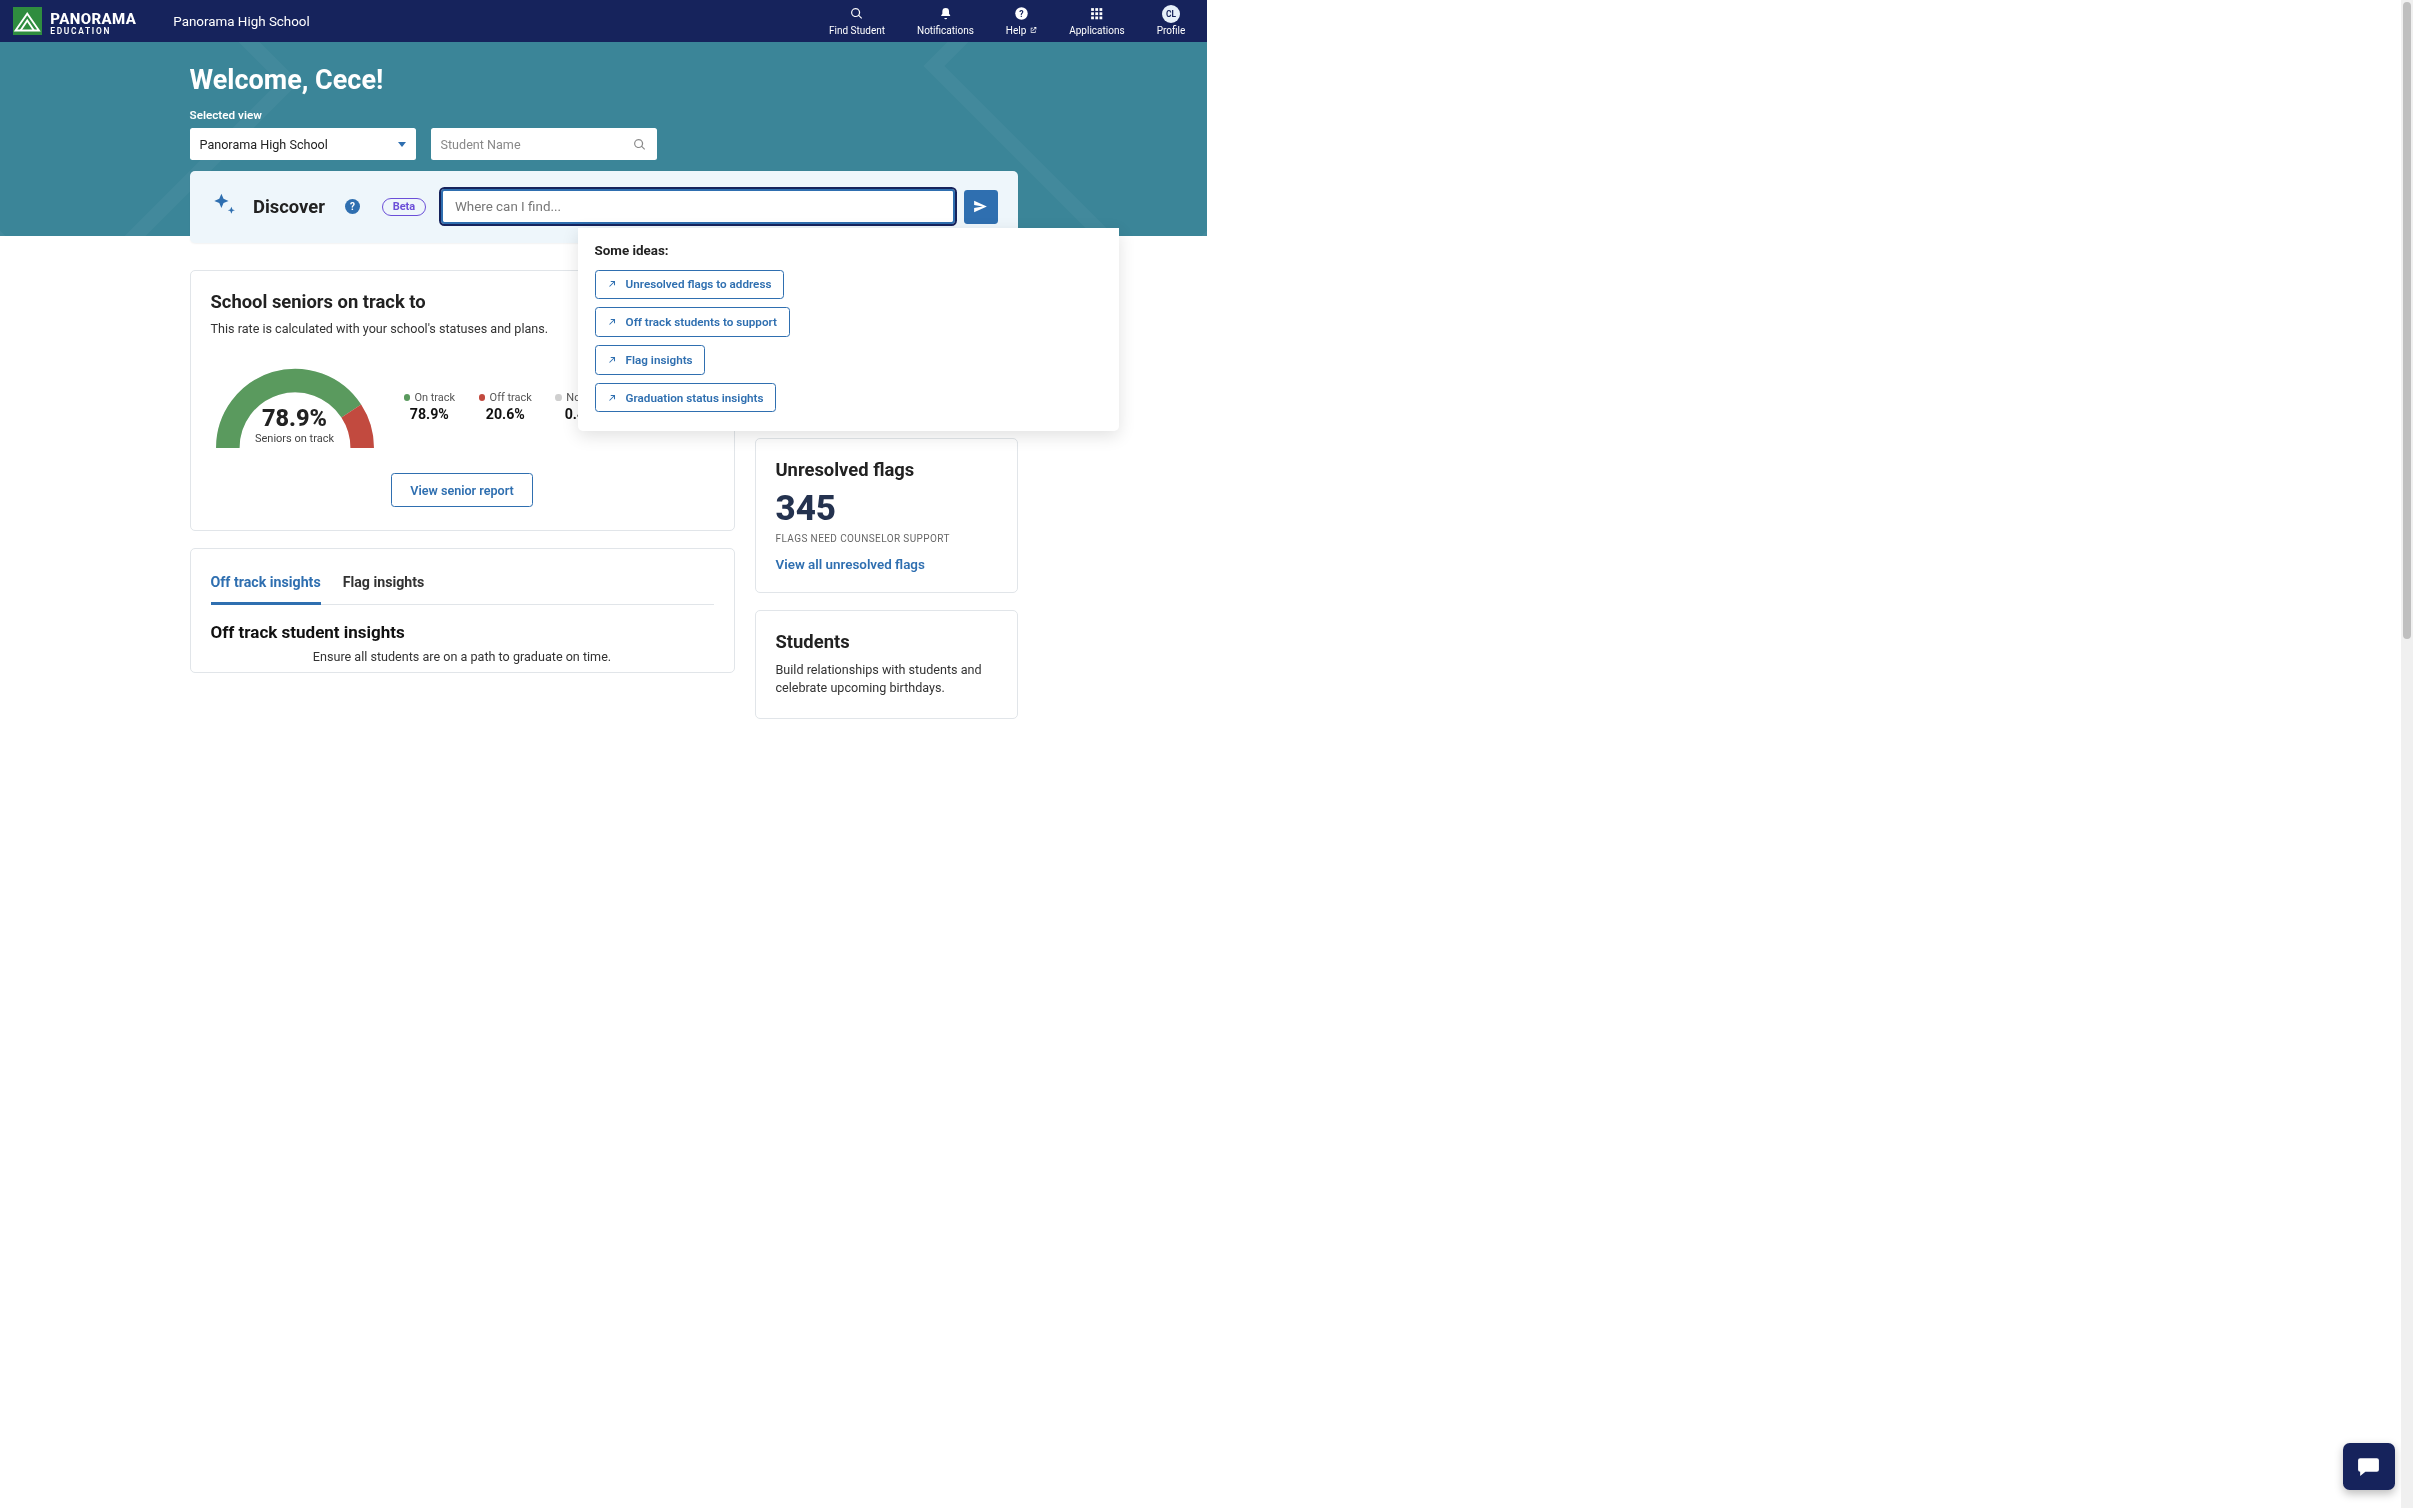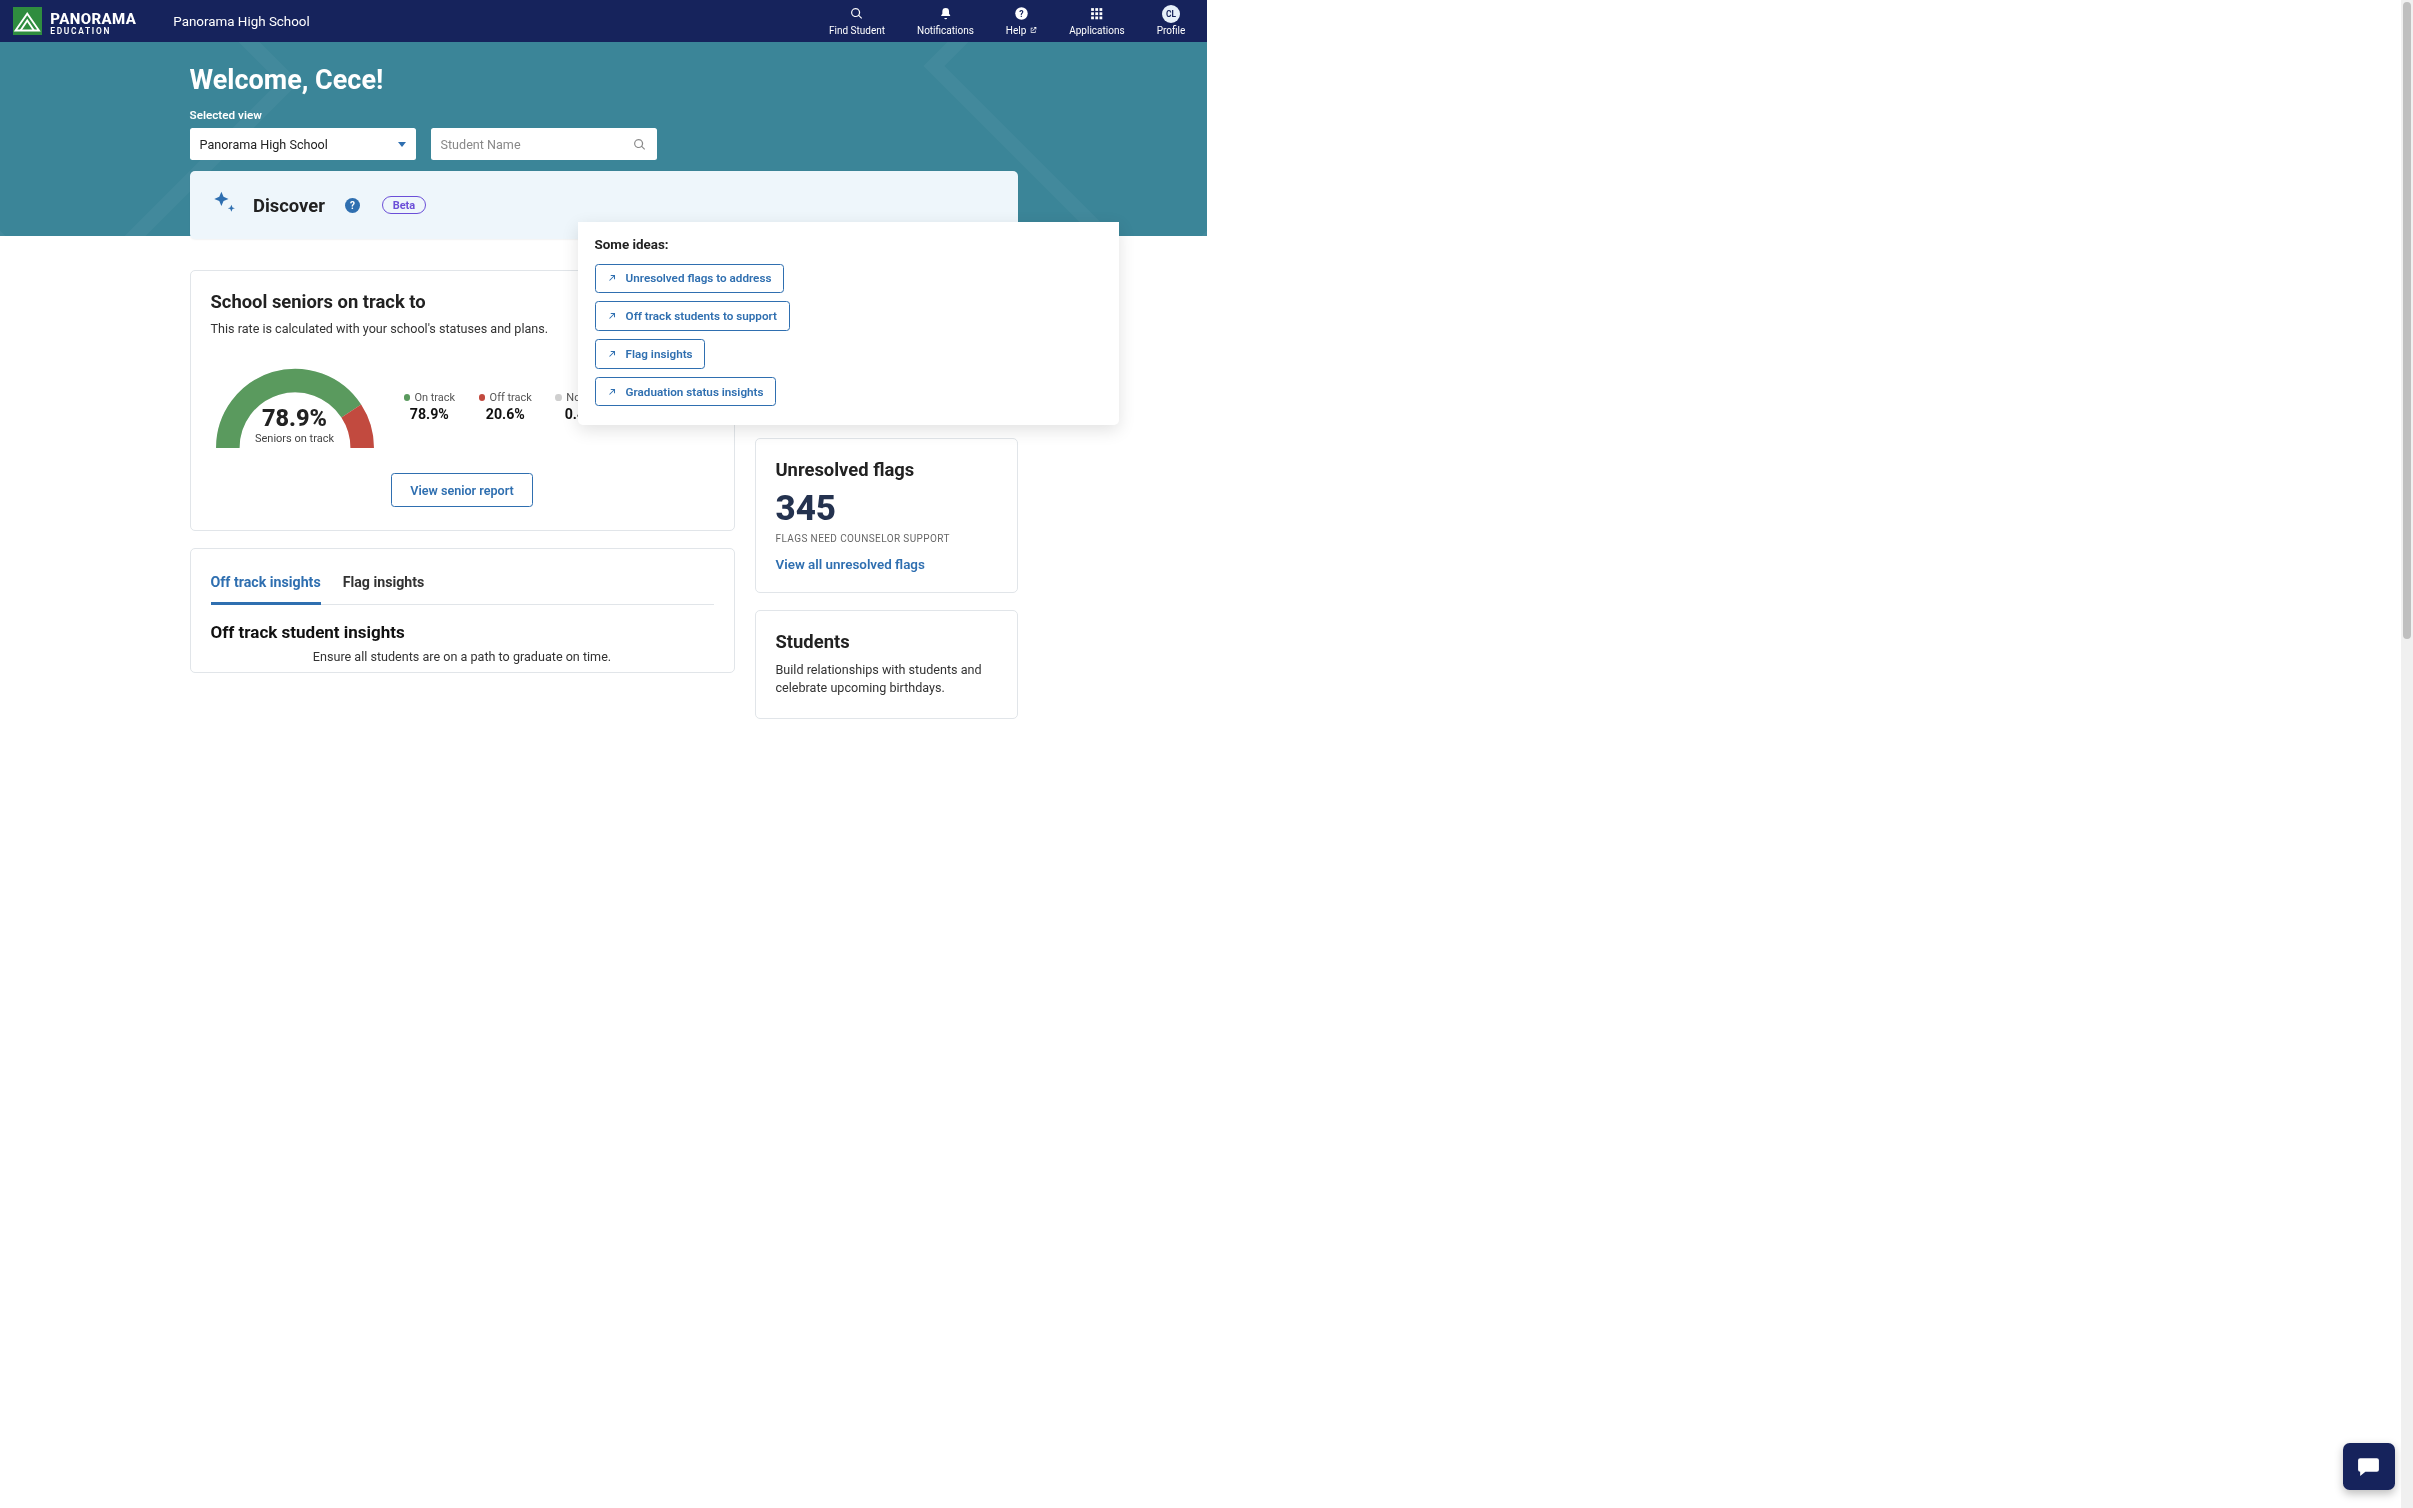--- a/index.html
+++ b/index.html
@@ -48,21 +48,21 @@
   .help-dot { width:15px; height:15px; border-radius:50%; background:#2f6fb0; color:#fff; font-size:10px; font-weight:700; display:inline-flex; align-items:center; justify-content:center; margin-left:5px; }
   .beta-pill { border:1.3px solid #6b4fd8; color:#6b4fd8; font-size:11px; font-weight:700; padding:1.7px 10px; border-radius:11.7px; margin-left:6.7px; }
   .discover-input-wrap { flex:1; display:flex; align-items:center; gap:8.4px; }
   .discover-field { flex:1; position:relative; }
   .discover-input { width:100%; height:35px; border:2.1px solid #2f6fb0; outline:2.1px solid #16235c; outline-offset:0; border-radius:3.4px; padding:0 11.7px; font-size:13.4px; background:#fff; }
   .discover-input::placeholder { color:#777; }
   .send-btn { width:34px; height:34px; background:#2f6fb0; border-radius:3.4px; display:flex; align-items:center; justify-content:center; cursor:pointer; }
   .send-btn svg { fill:#fff; }
 
   
-  .suggestions { position:absolute; top:51px; left:388px; width:541px; background:#fff; border-radius:0 0 5px 5px; box-shadow:0 5px 17px rgba(0,0,0,0.12); padding:15px 17px 18.4px; z-index:20; }
+  .suggestions { position:absolute; top:57px; left:388px; width:541px; background:#fff; border-radius:0 0 5px 5px; box-shadow:0 5px 17px rgba(0,0,0,0.12); padding:15px 17px 18.4px; z-index:20; }
   .suggestions h4 { font-size:13.4px; font-weight:700; color:#222; margin-bottom:11.7px; }
   .sugg-list { display:flex; flex-direction:column; gap:8.4px; align-items:flex-start; }
   .sugg-chip { display:inline-flex; align-items:center; gap:8.4px; border:1.3px solid #2f6fb0; color:#2f6fb0; font-size:11.7px; font-weight:600; padding:6.7px 11.7px; border-radius:3.4px; cursor:pointer;text-align:center; }
   .sugg-chip svg { stroke:#2f6fb0; }
 
   
   .grid { display:flex; gap:20px; padding-top:34px; }
   .col-left { width:545px; display:flex; flex-direction:column; gap:17px; }
   .col-right { width:263px; display:flex; flex-direction:column; gap:17px; }
 
@@ -198,20 +198,30 @@
 
   <div class="discover">
     <span class="sparkle">
       <svg viewBox="0 0 40 40">
           <path fill="#2f6fb0" d="M16 4l3 7 7 3-7 3-3 7-3-7-7-3 7-3 3-7zM30 22l1.6 3.8L35 27l-3.4 1.2L30 32l-1.6-3.8L25 27l3.4-1.2L30 22z"></path>
         </svg>
     </span>
     <span class="discover-title">Discover</span>
     <span class="help-dot">?</span>
     <span class="beta-pill">Beta</span>
+    <div class="discover-input-wrap">
+      <div class="discover-field">
+        <input class="discover-input" type="text" placeholder="Where can I find..." style="">
+      </div>
+      <div class="send-btn">
+        <svg width="17" height="17" viewBox="0 0 24 24">
+            <path d="M3 20l18-8L3 4v6l12 2-12 2v6z"></path>
+          </svg>
+      </div>
+    </div>
 
     <div class="suggestions">
       <h4>Some ideas:</h4>
       <div class="sugg-list">
         <div class="sugg-chip">
           <svg width="10" height="10" viewBox="0 0 24 24" fill="none" stroke-width="2.5">
               <path d="M6 18L18 6M9 6h9v9"></path>
             </svg>
           <span>Unresolved flags to address</span>
         </div>

